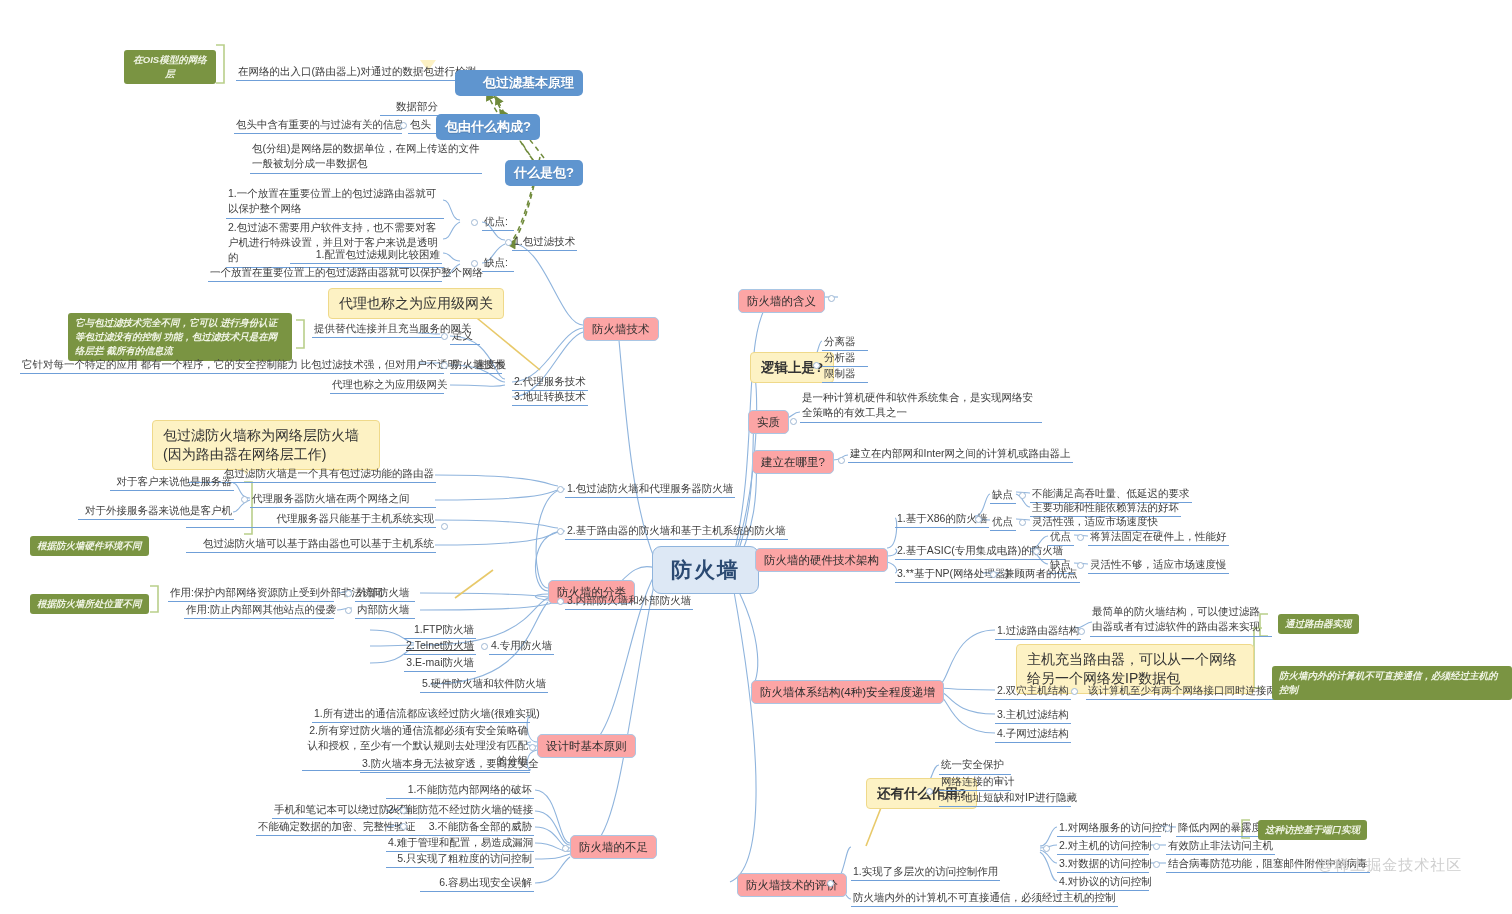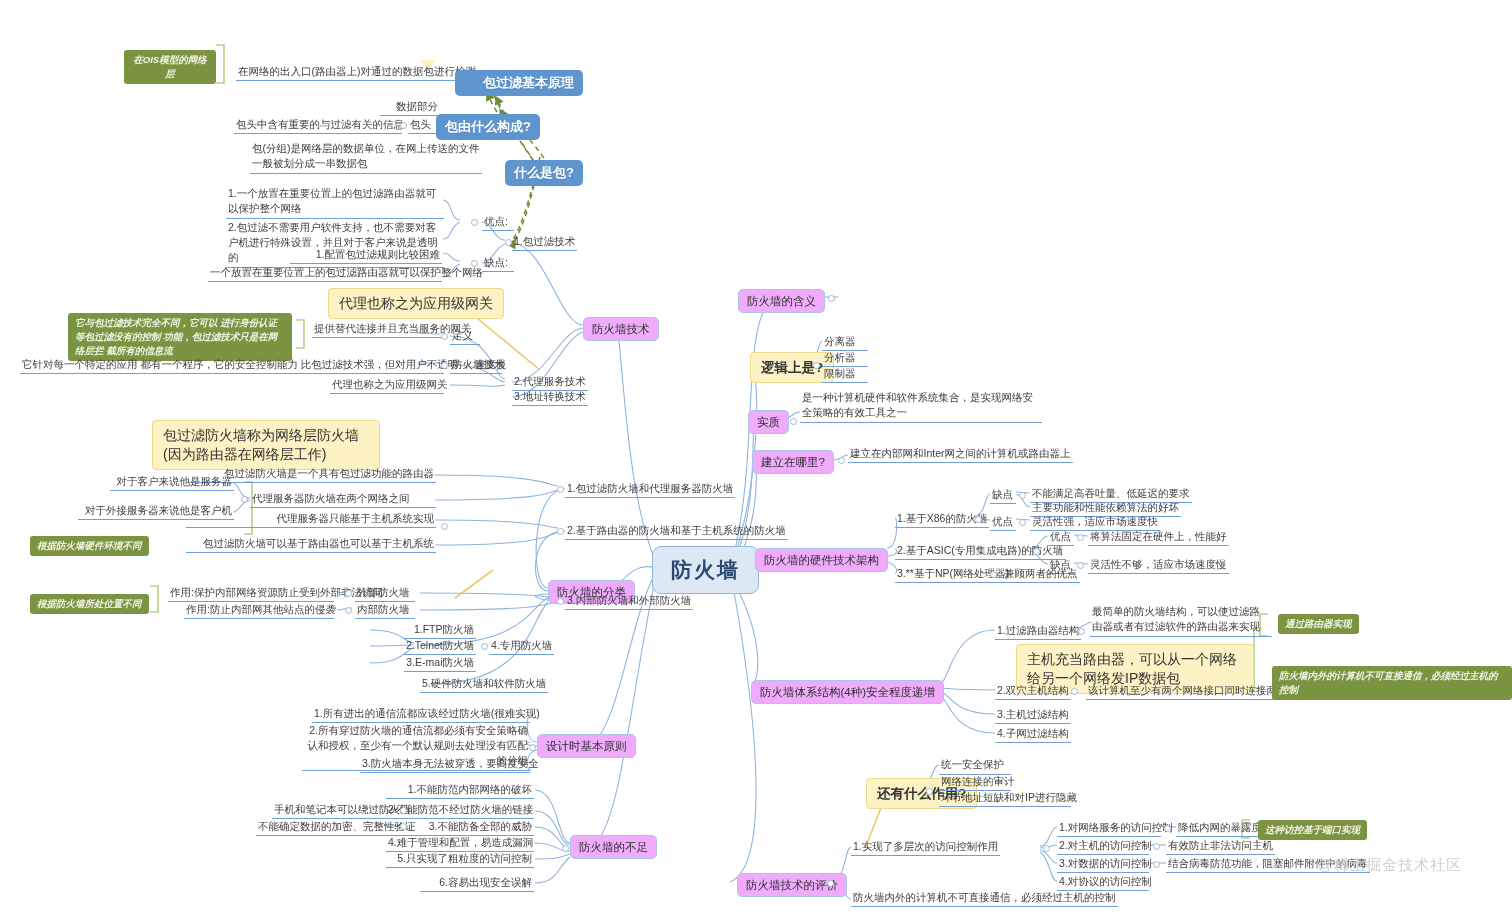--- a/index.html
+++ b/index.html
@@ -10,21 +10,21 @@
   
   .node{position:absolute;box-sizing:border-box;}
 
   
   .leaf{font-size:10.5px;line-height:14px;color:#3d3d3d;padding:0 2px 2px 2px;
         border-bottom:1.4px solid #6f9fd8;white-space:nowrap;}
   .leaf.wrap{white-space:normal;}
   .leaf.r{text-align:right;}
 
   
-  .pill{font-size:11.5px;line-height:16px;color:#2f2f2f;background:#f0abfc;
+  .pill{font-size:11.5px;line-height:16px;color:#2f2f2f;background:#fca5a5;
         border:1px solid #a9c6e4;border-radius:5px;padding:3px 8px;white-space:nowrap;}
 
   
   .root{font-size:21px;font-weight:bold;color:#2b4a72;background:#dde8f5;
         border:1.6px solid #8fb4dd;border-radius:9px;padding:9px 18px;letter-spacing:2px;}
 
   
   .bluebox{font-size:13px;font-weight:bold;color:#ffffff;background:#5f95cf;
         border-radius:5px;padding:4px 9px;white-space:nowrap;
         text-shadow:0 1px 0 rgba(0,0,0,.15);}
@@ -304,21 +304,21 @@
   <div class="dot" style="left:345px;top:590px;"></div>
 
   <div class="node leaf r" style="left:184px;top:602px;width:150px;">作用:防止内部网其他站点的侵袭</div>
   <div class="node leaf" style="left:355px;top:602px;width:60px;">内部防火墙</div>
   <div class="dot" style="left:345px;top:607px;"></div>
 
   <div class="node leaf" style="left:565px;top:593px;">3.内部防火墙和外部防火墙</div>
   <div class="dot" style="left:557px;top:598px;"></div>
 
   <div class="node leaf r" style="left:404px;top:622px;width:72px;">1.FTP防火墙</div>
-  <div class="node leaf r" style="left:404px;top:638px;width:72px;">2.Telnet防火墙</div>
+  <div class="node leaf r" style="left:404px;top:638px;width:72px;text-decoration:underline;">2.Telnet防火墙</div>
   <div class="node leaf r" style="left:404px;top:655px;width:72px;">3.E-mai防火墙</div>
 
   <div class="node leaf" style="left:489px;top:638px;">4.专用防火墙</div>
   <div class="dot" style="left:481px;top:643px;"></div>
 
   <div class="node leaf" style="left:420px;top:676px;">5.硬件防火墙和软件防火墙</div>
 
   <div class="node pill" style="left:537px;top:734px;">设计时基本原则</div>
   <div class="dot" style="left:529px;top:744px;"></div>
 
@@ -403,21 +403,21 @@
 
   <div class="node yellow q" style="left:866px;top:778px;">还有什么作用?</div>
   <div class="dot" style="left:926px;top:788px;"></div>
   <div class="node leaf" style="left:939px;top:758px;width:72px;font-family:Liberation Mono, monospace;">统一安全保护</div>
   <div class="node leaf" style="left:939px;top:774px;width:72px;">网络连接的审计</div>
   <div class="node leaf" style="left:939px;top:790px;width:132px;">环节地址短缺和对IP进行隐藏</div>
 
   <div class="node pill" style="left:737px;top:873px;">防火墙技术的评价</div>
   <div class="dot" style="left:827px;top:880px;"></div>
 
-  <div class="node leaf" style="left:851px;top:839px;">1.实现了多层次的访问控制作用</div>
+  <div class="node leaf" style="left:851px;top:864px;">1.实现了多层次的访问控制作用</div>
   <div class="dot" style="left:1043px;top:845px;"></div>
   <div class="node leaf" style="left:851px;top:890px;">防火墙内外的计算机不可直接通信，必须经过主机的控制</div>
 
   <div class="node leaf" style="left:1057px;top:820px;width:104px;">1.对网络服务的访问控制</div>
   <div class="dot" style="left:1164px;top:825px;"></div>
   <div class="node leaf" style="left:1176px;top:820px;">降低内网的暴露度，提高安全度</div>
   <div class="node green" style="left:1258px;top:820px;">这种访控基于端口实现</div>
 
   <div class="node leaf" style="left:1057px;top:838px;width:92px;">2.对主机的访问控制</div>
   <div class="dot" style="left:1153px;top:843px;"></div>

